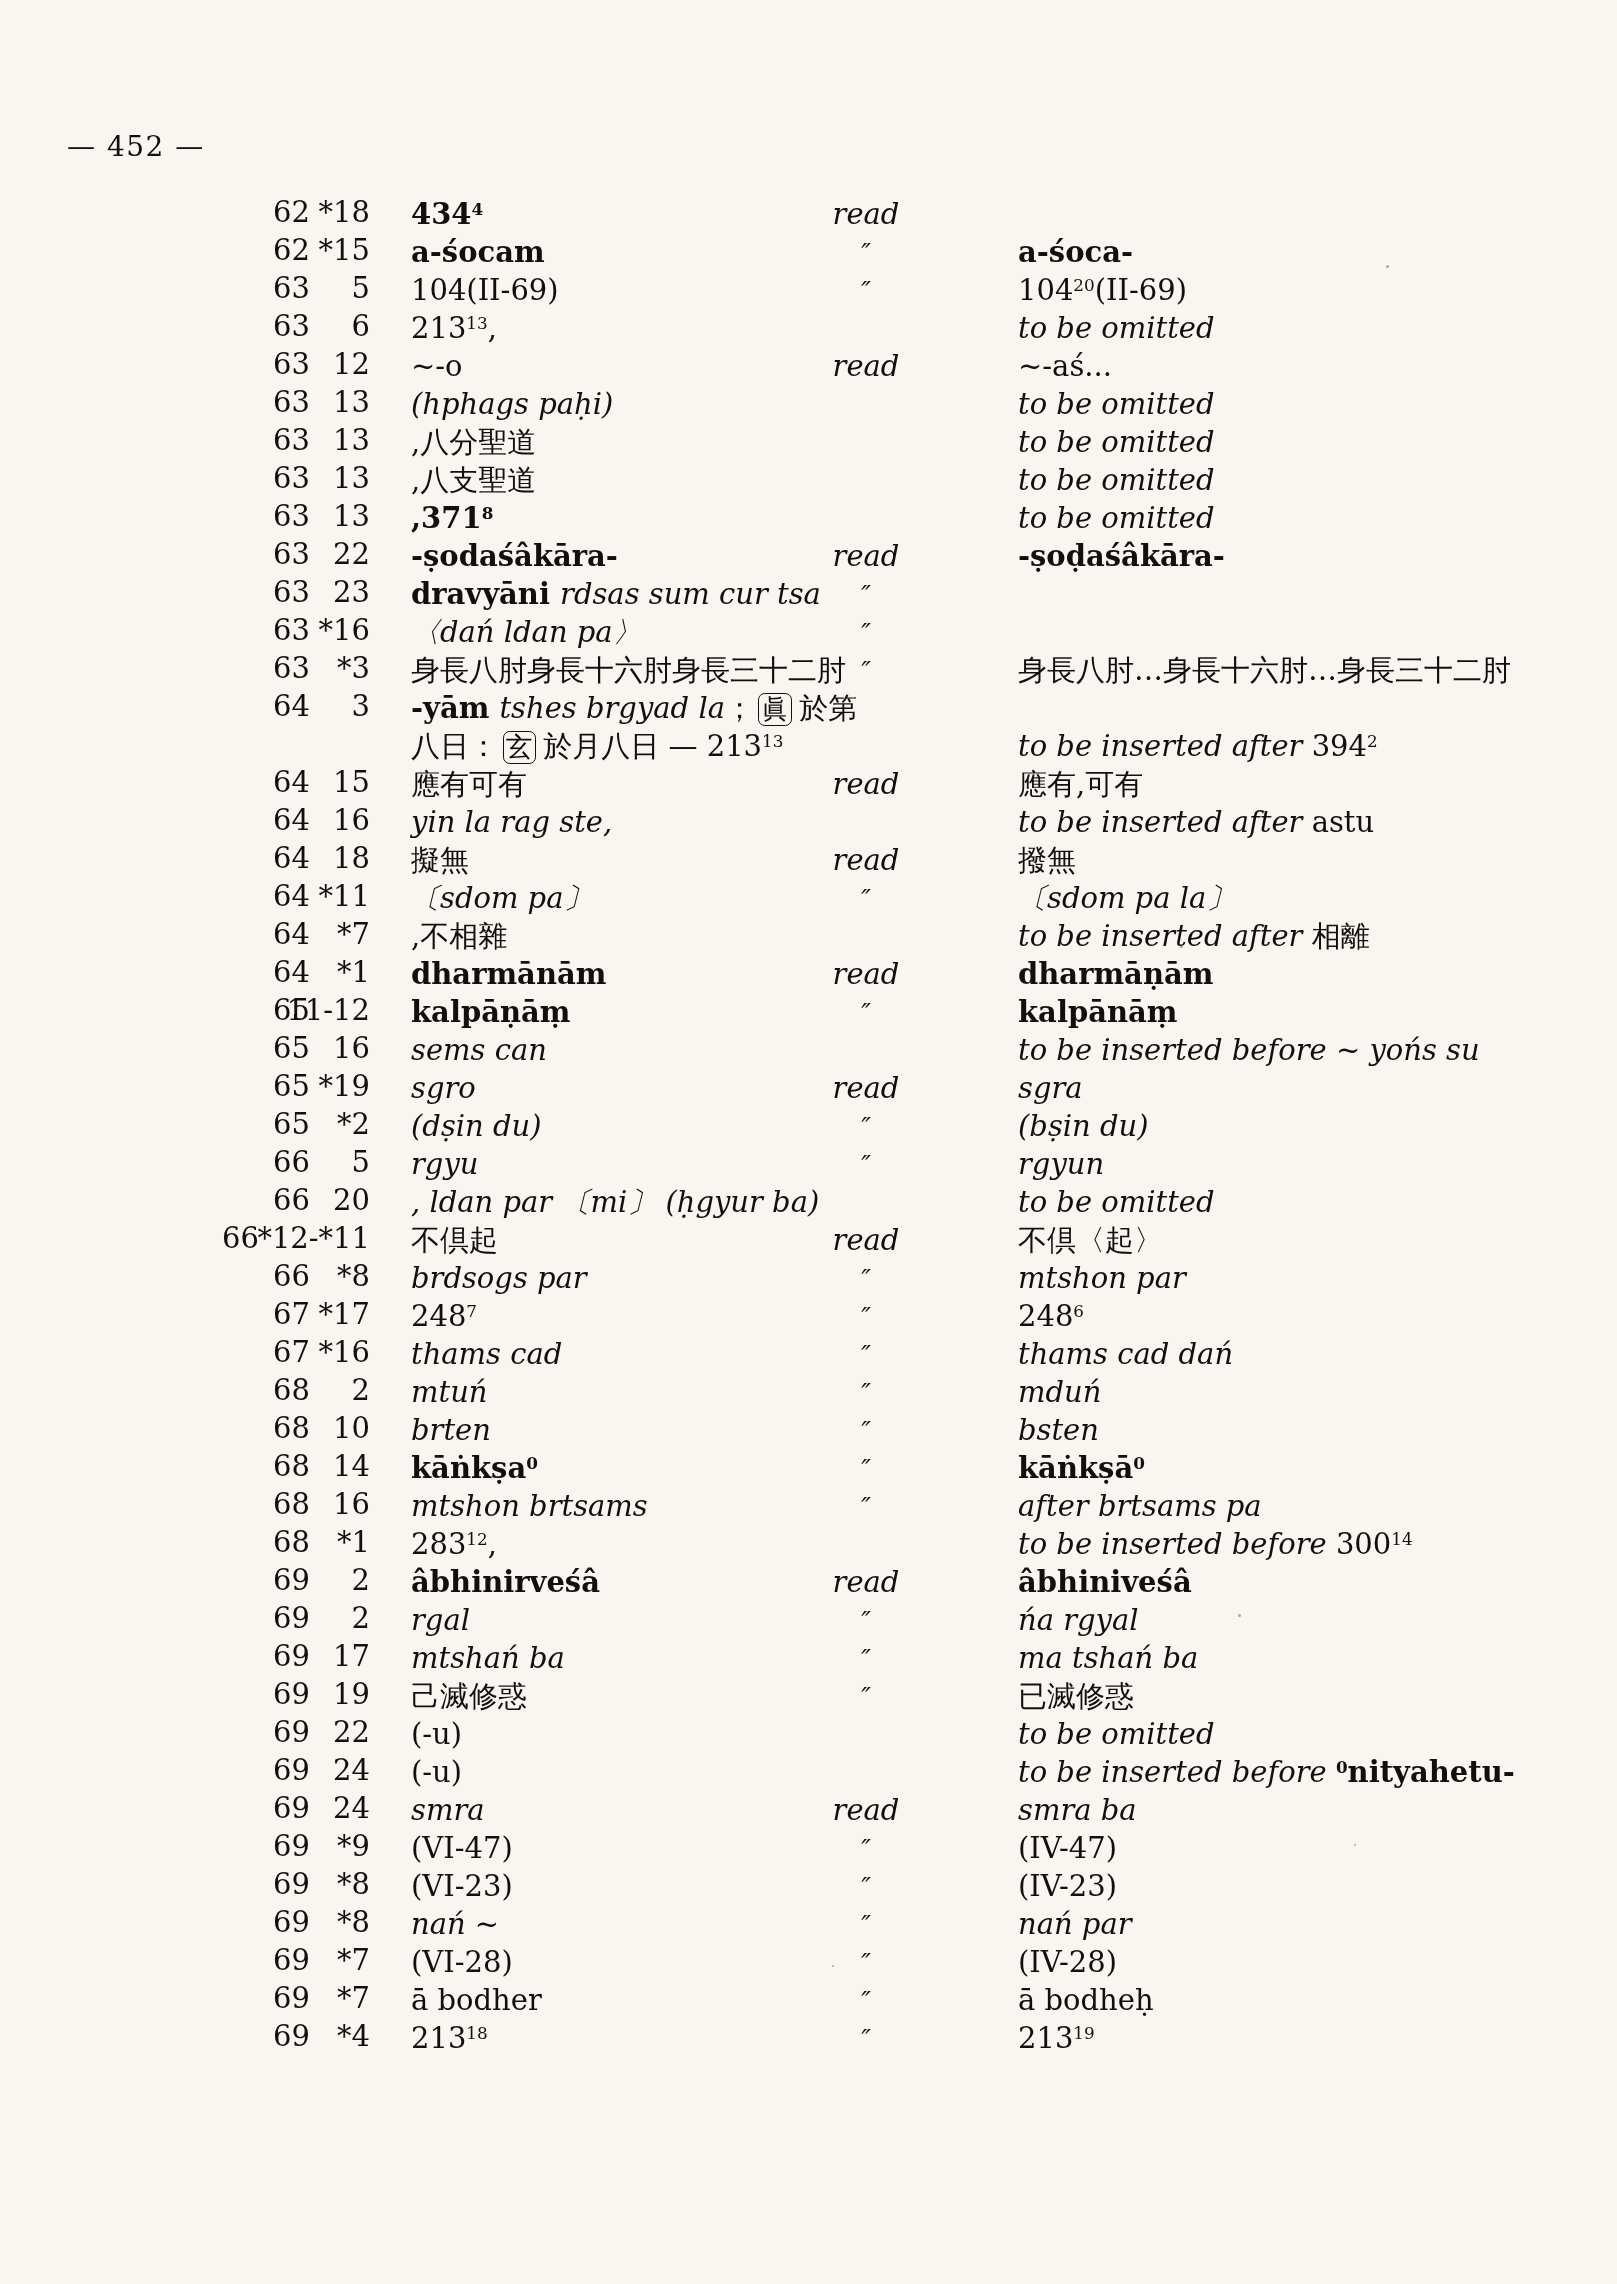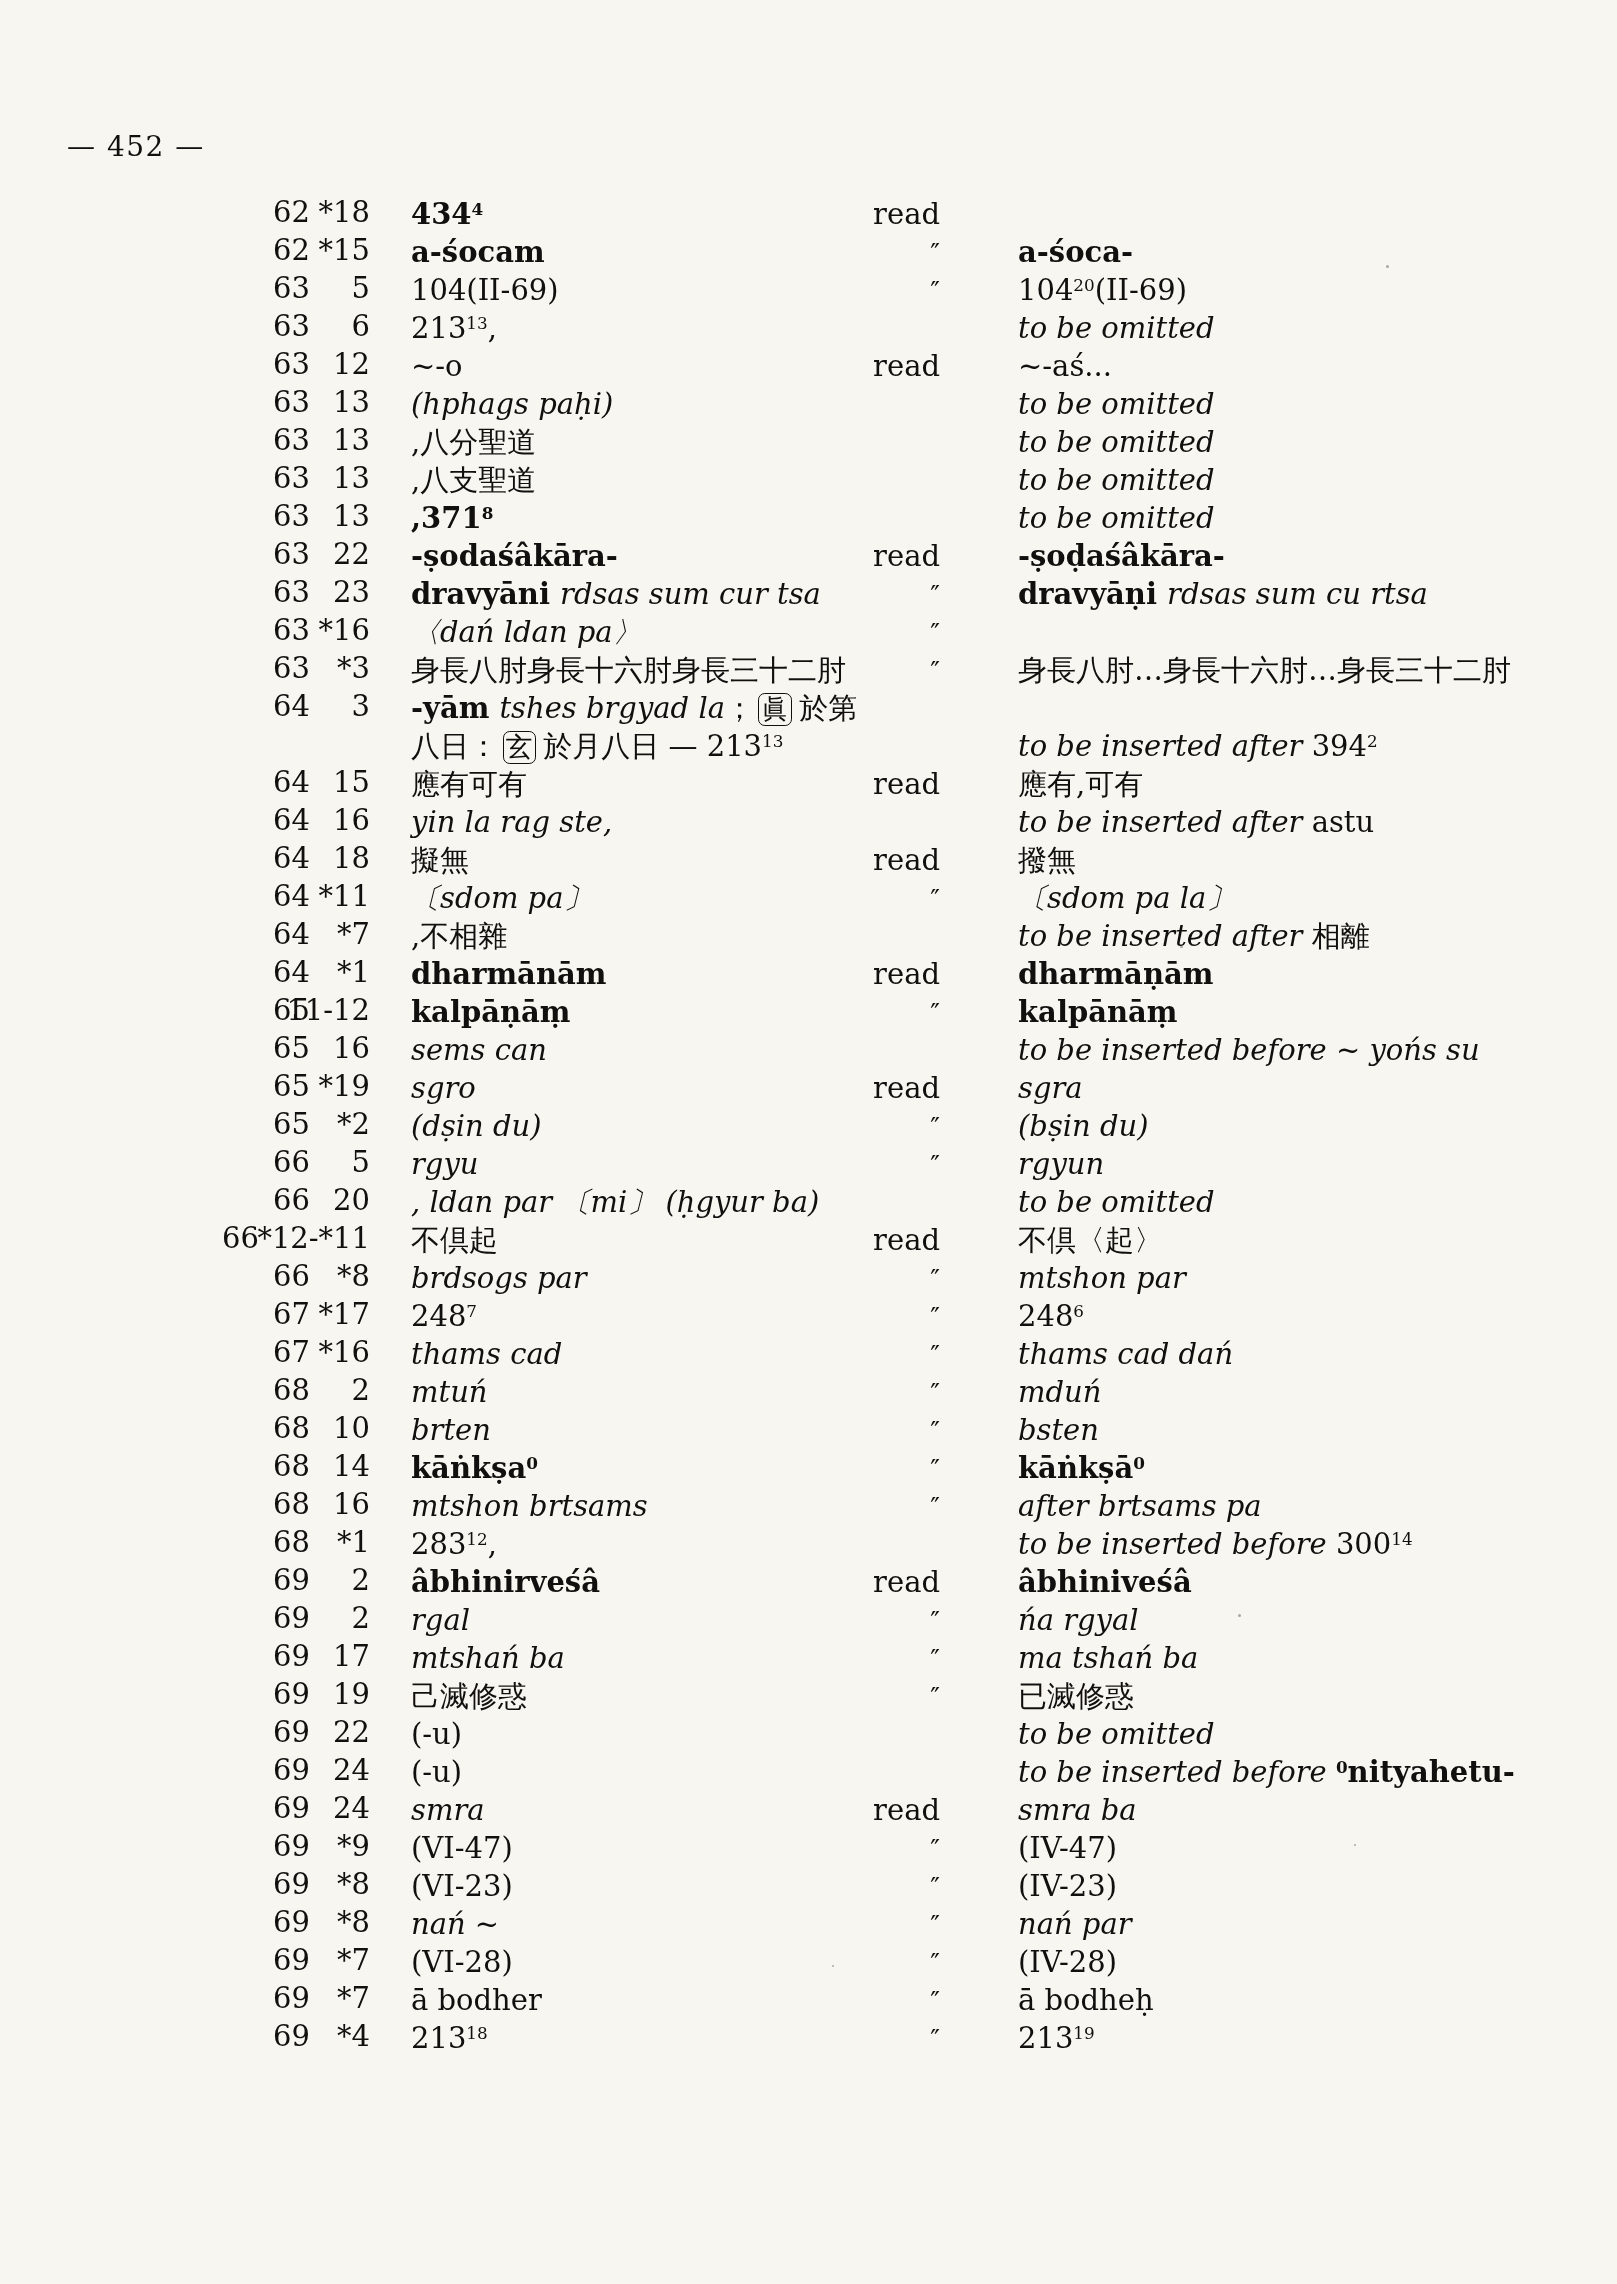--- a/index.html
+++ b/index.html
@@ -26,21 +26,21 @@
     grid-template-columns:145px 422px 148px auto;
     align-items:baseline;
     height:38px;
   }
   .cell{white-space:nowrap;}
   .c-pl{position:relative;height:1em;}
   .c-pl .pg{position:absolute;right:60px;}
   .c-pl .ln{position:absolute;right:0;}
   .row.wide .c-pl .pg{right:auto;left:-3px;}
   .c-orig{padding-left:41px;}
-  .c-mark{text-align:right;}
+  .c-mark{text-align:center;font-style:italic;}
   .c-mark .ditto{font-size:26px;}
   .c-corr{padding-left:78px;}
   .f-r{font-style:normal;}
   .f-i{font-style:italic;}
   .f-b{font-weight:bold;}
   .f-c{font-style:normal;}
   .sup{font-size:.58em;position:relative;top:-.55em;letter-spacing:0;}
   .box{
     display:inline-block;
     border:1.9px solid #12100e;
@@ -147,21 +147,20 @@
         <div class="cell c-mark">read</div>
         <div class="cell c-corr"><span class="f-b">-ṣoḍaśâkāra-</span></div>
       </div>
       <div class="row">
         <div class="cell c-pl">
           <span class="pg">63</span>
           <span class="ln">23</span>
         </div>
         <div class="cell c-orig"><span class="f-b">dravyāni  </span><span class="f-i">rdsas sum cur tsa</span></div>
         <div class="cell c-mark"><span class="ditto">″</span></div>
-        <div class="cell c-corr"><span class="f-b">dravyāṇi  </span><span class="f-i">rdsas sum cu rtsa</span></div>
       </div>
       <div class="row">
         <div class="cell c-pl">
           <span class="pg">63</span>
           <span class="ln">*16</span>
         </div>
         <div class="cell c-orig"><span class="f-i">〈dań ldan pa〉</span></div>
         <div class="cell c-mark"><span class="ditto">″</span></div>
       </div>
       <div class="row">

